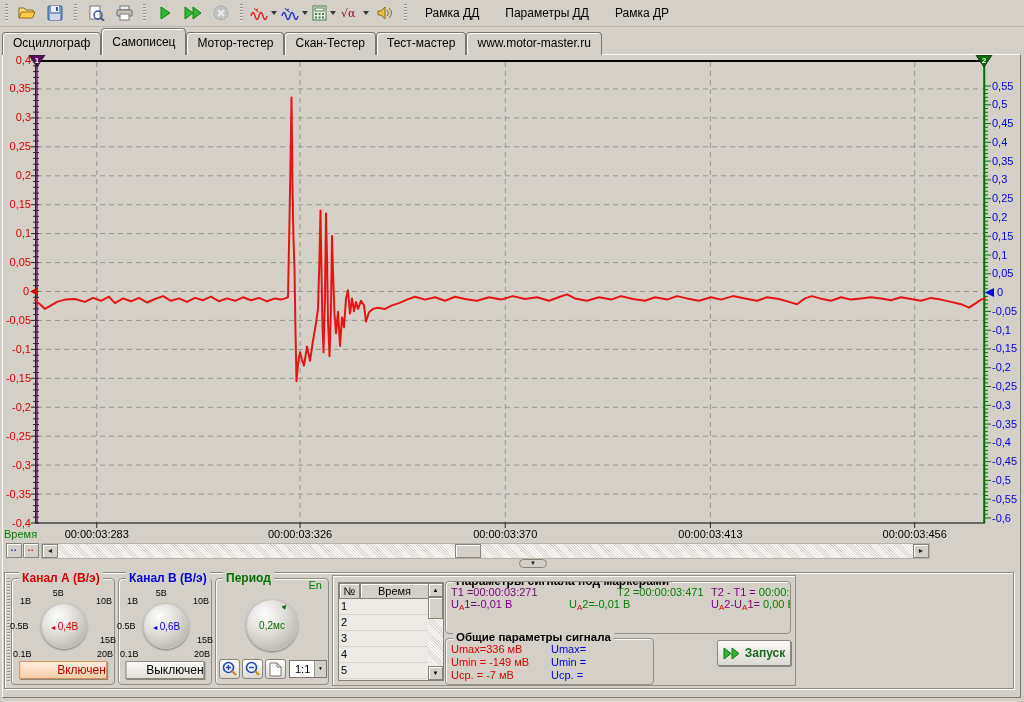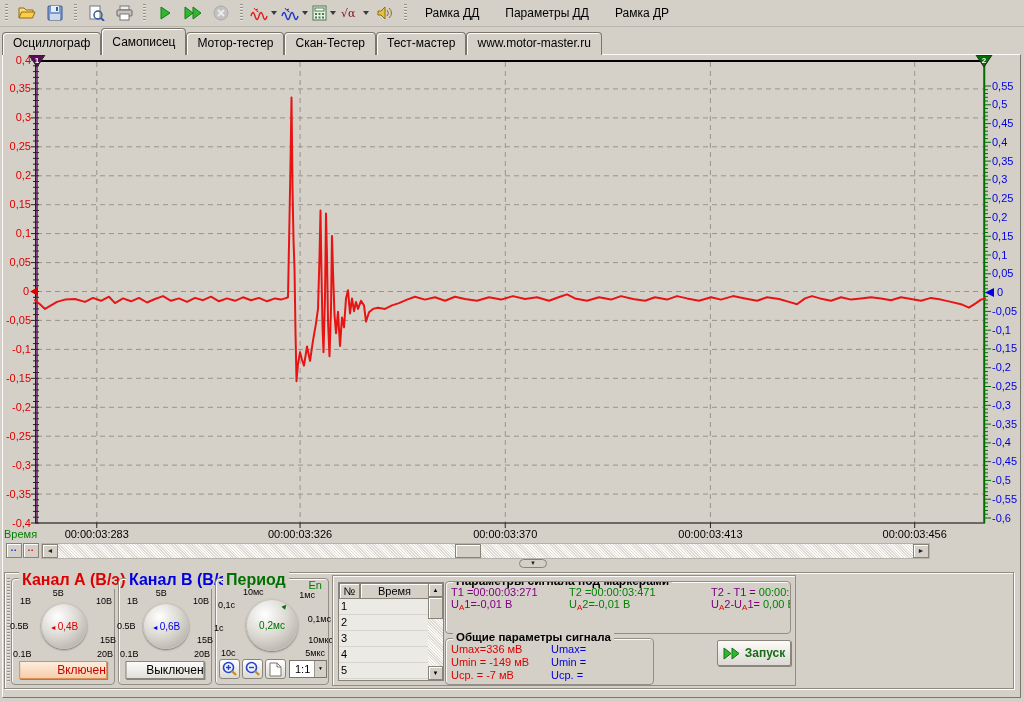--- a/index.html
+++ b/index.html
@@ -27,21 +27,21 @@
   .sqbtn{position:absolute;top:543px;width:16px;height:15px;background:#d4d0c8;border:1px solid #878378;box-shadow:inset 1px 1px 0 #fff;font-size:6px;line-height:13px;text-align:center;letter-spacing:1px}
   .hscroll{position:absolute;left:41px;top:543px;width:889px;height:16px;background:repeating-linear-gradient(45deg,#fbfaf8 0 1px,#dedbd5 1px 2px);border:1px solid #b6b2aa}
   .sbtn{position:absolute;top:0;width:16px;height:14px;background:#d4d0c8;border:1px solid #878378;box-shadow:inset 1px 1px 0 #fff;font-size:7px;line-height:12px;text-align:center;color:#222}
   .sthumb{position:absolute;left:413px;top:0;width:26px;height:14px;background:#d4d0c8;border:1px solid #878378;box-shadow:inset 1px 1px 0 #fff}
   .collapse{position:absolute;left:519px;top:559px;width:28px;height:9px;background:#d4d0c8;border:1px solid #878378;border-radius:5px;font-size:6px;line-height:7px;text-align:center;color:#222}
 
   
   .bpanel{position:absolute;left:4px;top:572px;width:1010px;height:117px;border:1px solid #8e8a82;box-shadow:1px 1px 0 #fff,inset 1px 1px 0 #fbfaf8;background:#d4d0c8}
   .bgrip{position:absolute;left:2px;top:5px;width:3px;height:104px;background:repeating-linear-gradient(to bottom,#94908a 0 1px,#e8e5df 1px 2px,#d4d0c8 2px 3px)}
   .gb{position:absolute;border:1px solid #928e86;border-radius:4px;box-shadow:inset 1px 1px 0 #fbfaf8}
-  .legend{position:absolute;top:-8px;left:7px;background:#d4d0c8;padding:0 3px;font-weight:bold;font-size:16px;white-space:nowrap}
+  .legend{position:absolute;top:-8px;left:7px;background:#d4d0c8;padding:0 3px;font-weight:bold;font-size:12px;white-space:nowrap}
   .subpanel{position:absolute;left:327px;top:2px;width:464px;height:111px;border:1px solid #928e86;box-shadow:inset 1px 1px 0 #fbfaf8}
 
   
   .kwrap{position:absolute;left:0;top:12px;width:100%;height:66px}
   .klabel{position:absolute;font-size:9px;white-space:nowrap}
   .knob{position:absolute;border-radius:50%;background:radial-gradient(circle at 36% 30%,#ffffff,#dcd9d3 45%,#a39f97);box-shadow:0 1px 2px rgba(0,0,0,.45),inset 0 0 0 1px #c6c2ba;display:flex;align-items:center;justify-content:center}
   .kval{font-size:10px;white-space:nowrap}
   .varrow::before{content:"\25C4";font-size:7px;margin-right:1px}
   .parrow{position:absolute;top:3px;right:9px;font-size:8px;color:#007000;transform:rotate(40deg)}
   .parrow::before{content:"\25B2"}
@@ -547,30 +547,20 @@
       </div>
     <div class="knob" style="left:24px;top:24px;width:46px;height:46px">
       <span class="kval varrow" style="color: rgb(0, 0, 224);">0,6В</span>
     </div>
     <div class="chstate">Выключен</div>
   </div>
 
   <div class="gb" style="left:210px;top:5px;width:114px;height:107px">
     <span class="legend" style="color: rgb(0, 112, 0);">Период</span>
     <span class="enlabel">En</span>
-    <div class="kwrap" id="klabels-p">
-        <span class="klabel ppos1">10мс</span>
-        <span class="klabel ppos2">1мс</span>
-        <span class="klabel ppos3">0,1с</span>
-        <span class="klabel ppos4">0,1мс</span>
-        <span class="klabel ppos5">1с</span>
-        <span class="klabel ppos6">10мкс</span>
-        <span class="klabel ppos7">10с</span>
-        <span class="klabel ppos8">5мкс</span>
-      </div>
     <div class="knob" style="left:30px;top:20px;width:52px;height:52px">
       <span class="kval" style="color: rgb(0, 112, 0);">0,2мс</span>
       <span class="parrow"></span>
     </div>
     <div class="pctl">
       <div class="zbtn" style="left:0">
         <svg width="16" height="16" viewBox="0 0 16 16">
             <circle cx="6.5" cy="6.5" r="5" fill="#eef2ff" stroke="#2244cc" stroke-width="1.6"></circle>
             <path d="M4 6.5h5M6.5 4v5" stroke="#2244cc" stroke-width="1.4"></path>
             <line x1="10" y1="10" x2="14" y2="14" stroke="#c89020" stroke-width="2.4"></line>
@@ -610,21 +600,21 @@
           <div class="vthumb"></div>
           <div class="vbtn" style="bottom:0">▼</div>
         </div>
       </div>
 
     <div class="gb gbm" style="left:112px;top:5px;width:346px;height:53px">
       <span class="legend" style="font-size:12px">Параметры сигнала под маркерами</span>
       <div id="markerrows">
           <div class="mrow">
             <span><span style="color: rgb(128, 0, 128);">T1 =00:00:03:271</span></span>
-            <span><span style="color: rgb(0, 128, 0);">T2 =00:00:03:471</span></span>
+            <span><span style="color: rgb(0, 128, 0); margin-left: 48px;">T2 =00:00:03:471</span></span>
             <span><span style="color: rgb(128, 0, 128);">T2 - T1 = </span><span style="color: rgb(0, 128, 0);">00:00:00:200</span></span>
           </div>
           <div class="mrow">
             <span><span style="color: rgb(128, 0, 128);">U</span><span class="sub" style="color: rgb(224, 0, 0);">А</span><span style="color: rgb(128, 0, 128);">1=-0,01 В</span></span>
             <span><span style="color: rgb(0, 128, 0);">U</span><span class="sub" style="color: rgb(224, 0, 0);">А</span><span style="color: rgb(0, 128, 0);">2=-0,01 В</span></span>
             <span><span style="color: rgb(128, 0, 128);">U</span><span class="sub" style="color: rgb(224, 0, 0);">А</span><span style="color: rgb(128, 0, 128);">2-U</span><span class="sub" style="color: rgb(224, 0, 0);">А</span><span style="color: rgb(128, 0, 128);">1= </span><span style="color: rgb(0, 128, 0);">0,00 В</span></span>
           </div>
         </div>
     </div>
 

